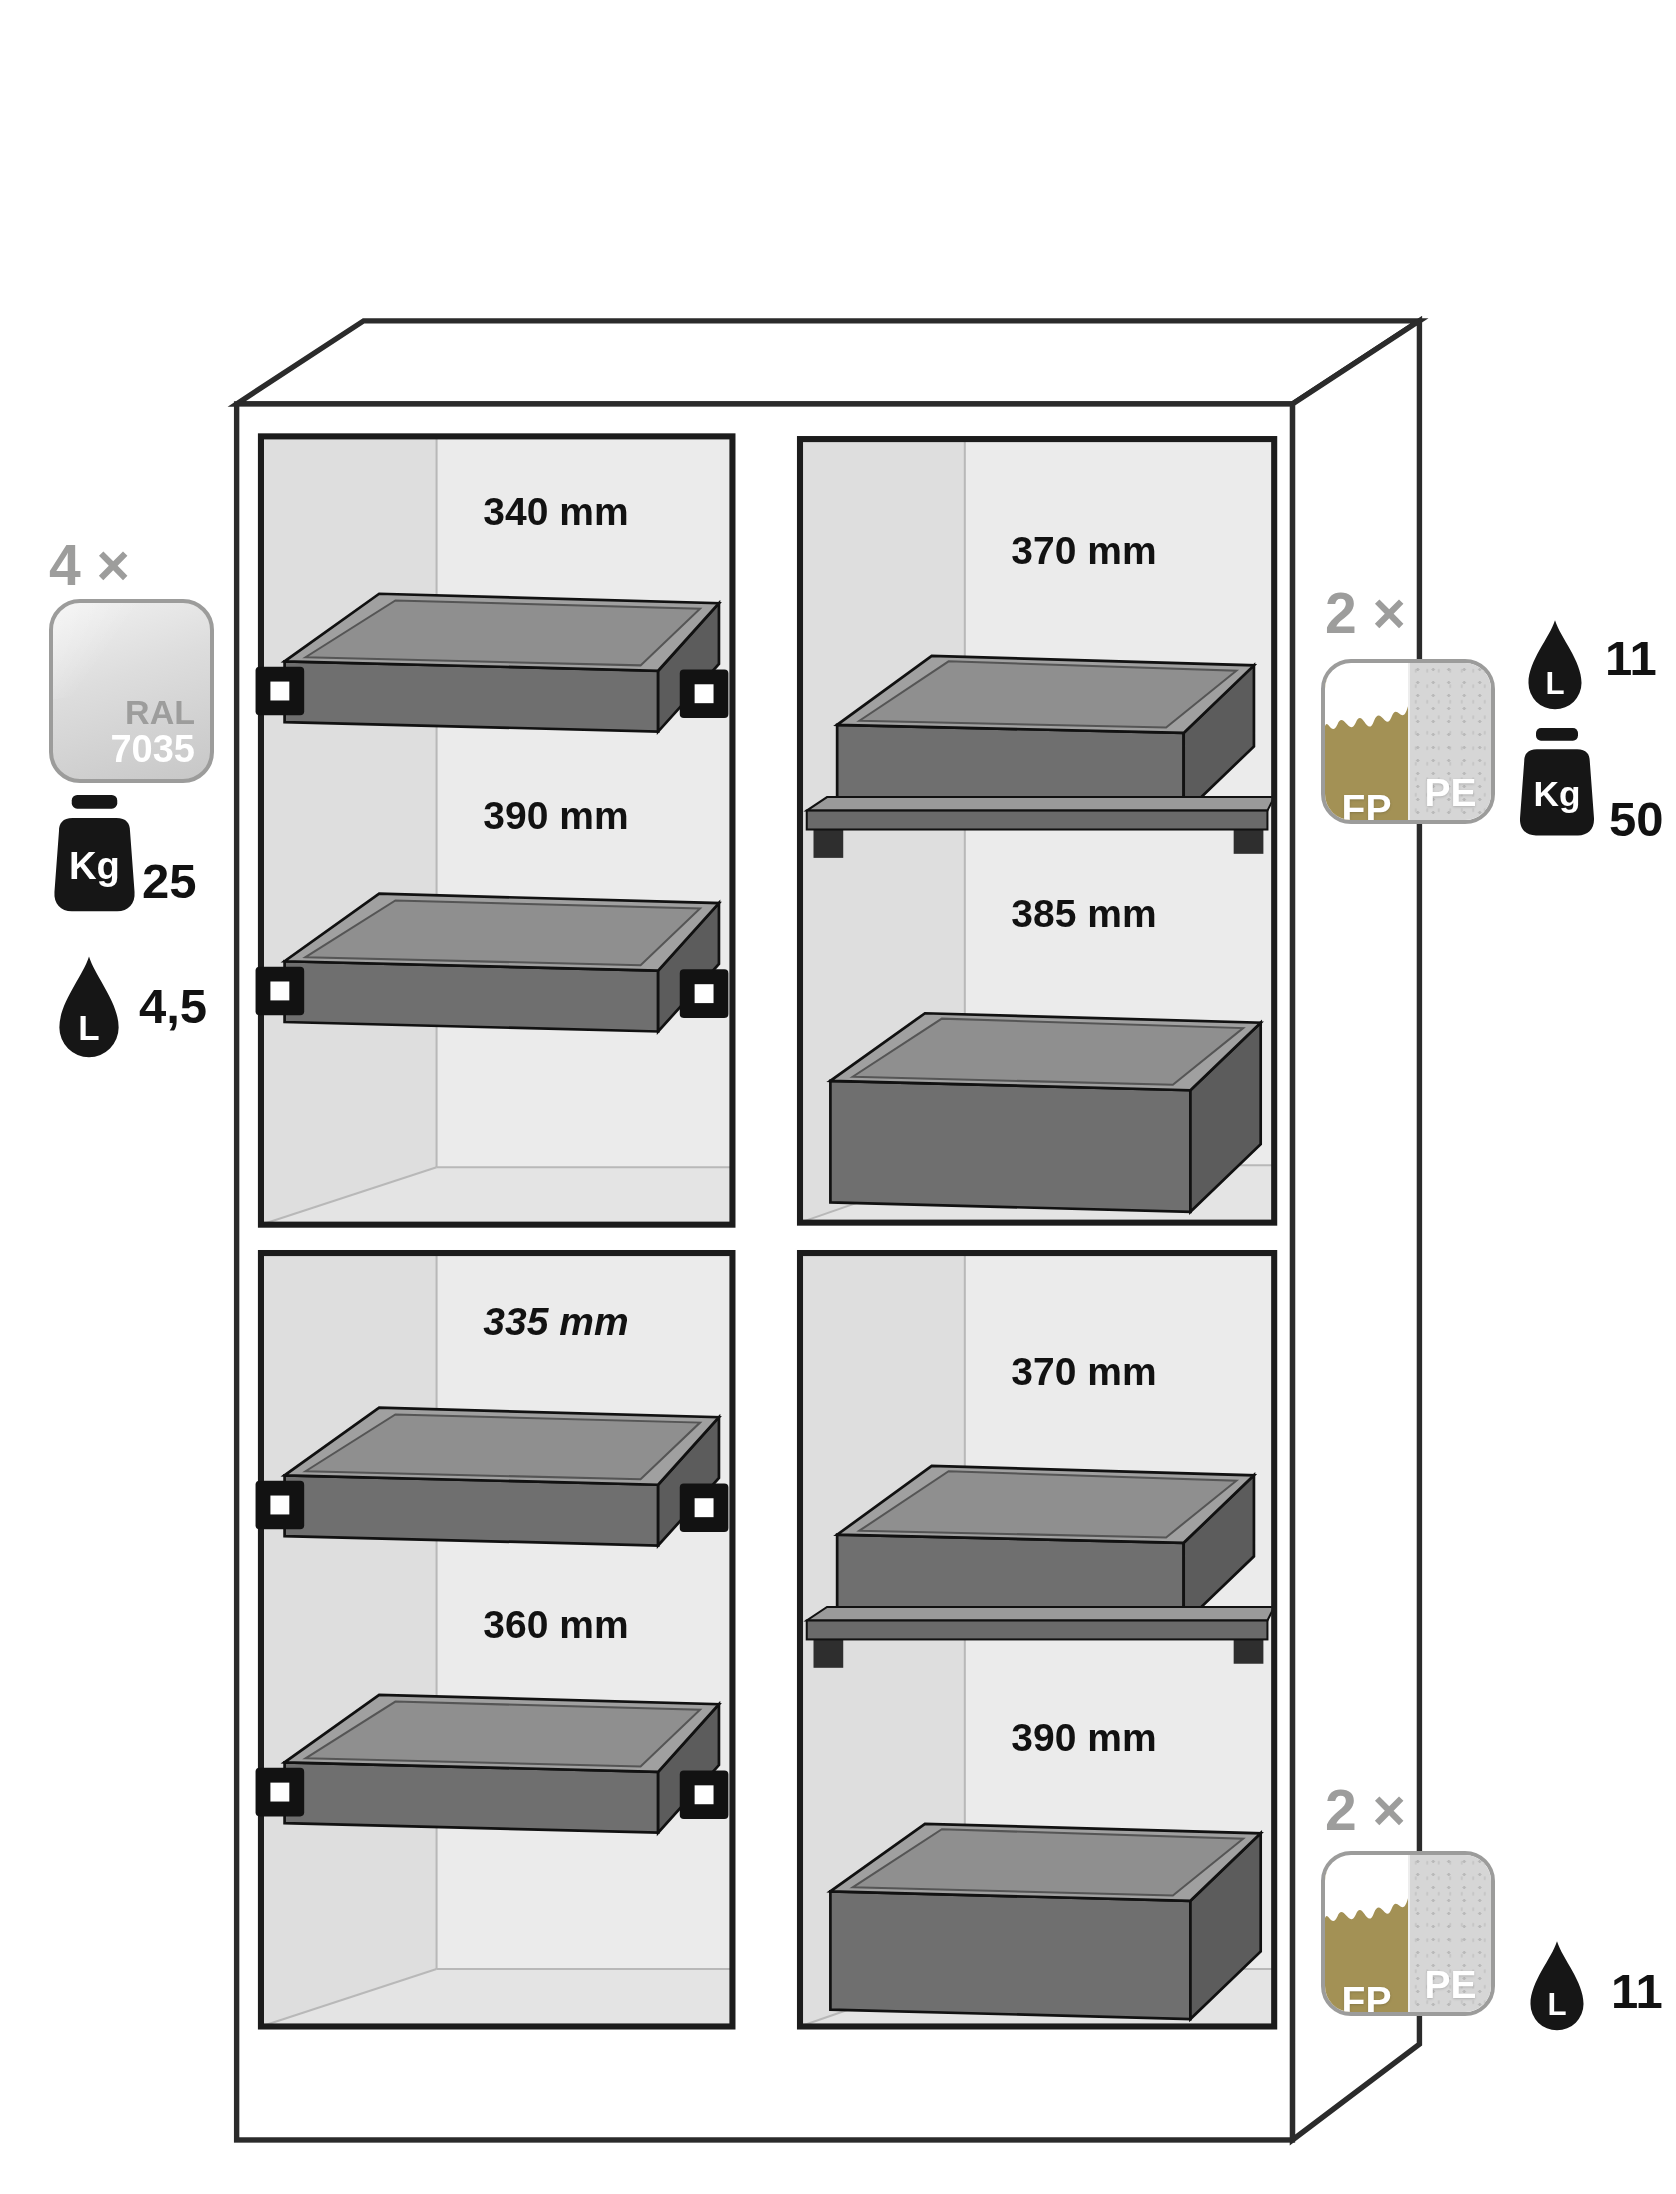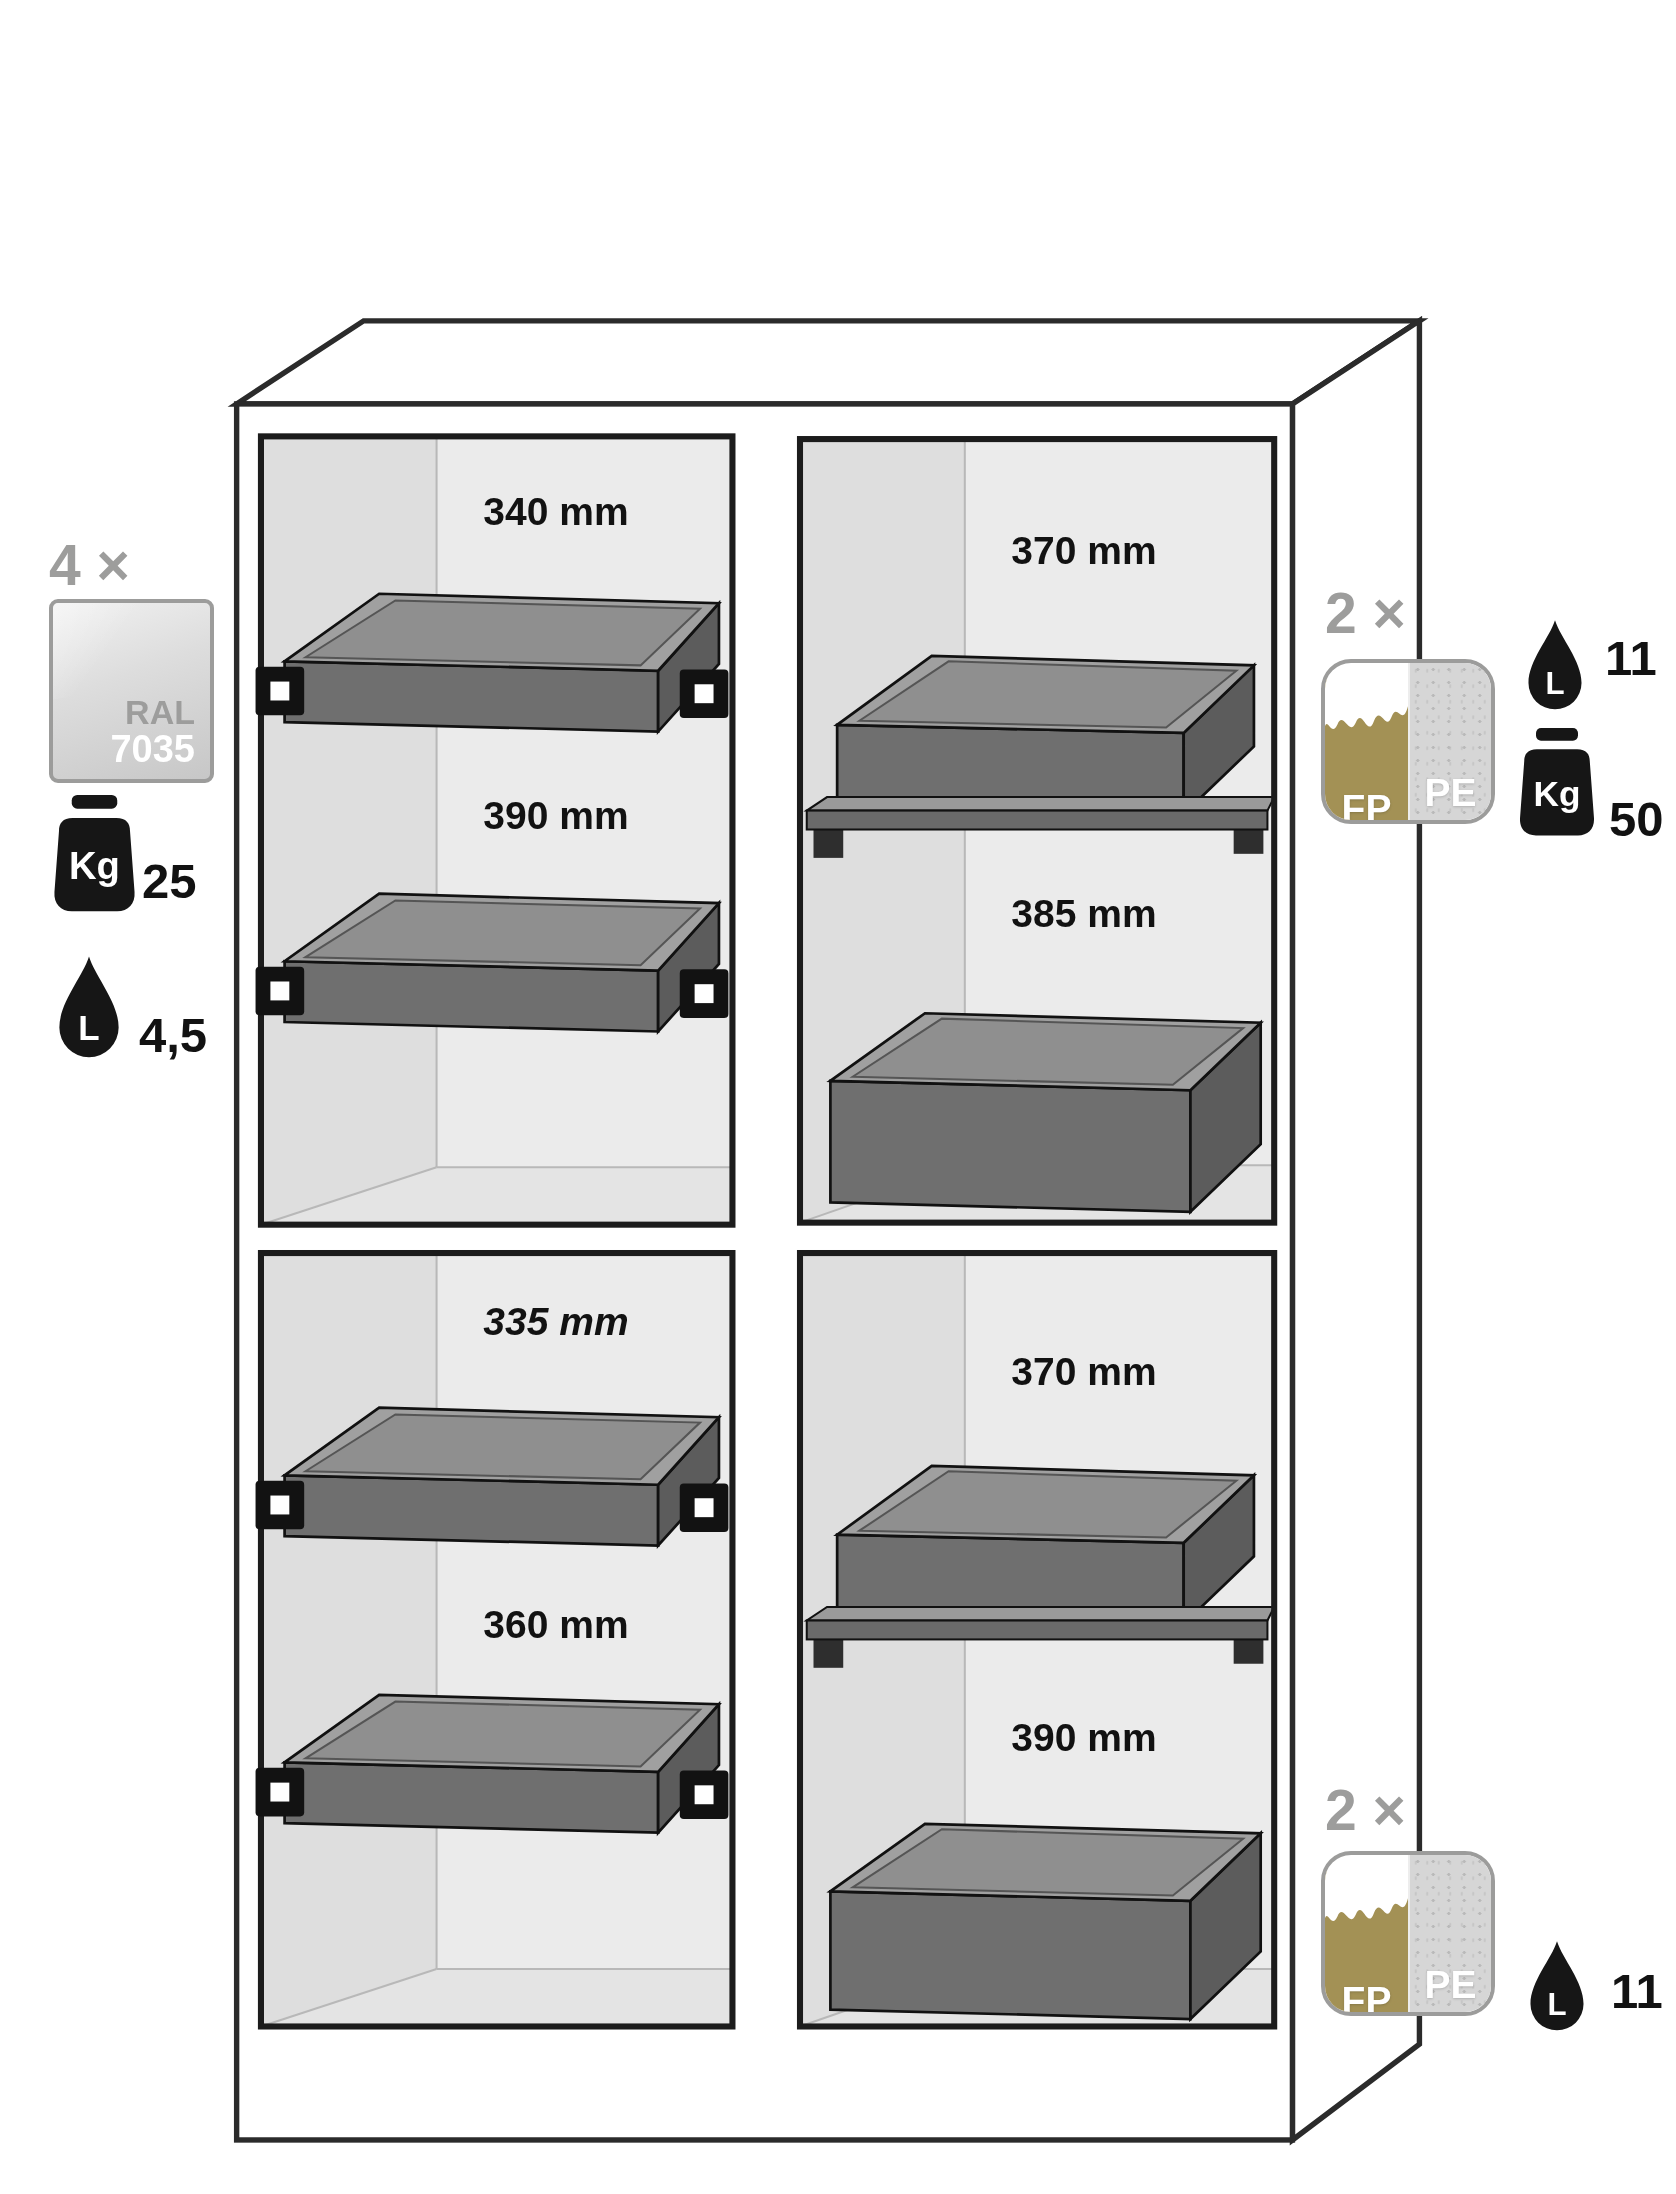--- a/index.html
+++ b/index.html
@@ -216,21 +216,21 @@
   <div class="dim-label" style="left:1084px; top:529px;">370 mm</div>
   <div class="dim-label" style="left:1084px; top:892px;">385 mm</div>
   <div class="dim-label" style="left:556px;  top:1300px;font-style:italic;">335 mm</div>
   <div class="dim-label" style="left:556px;  top:1603px;">360 mm</div>
   <div class="dim-label" style="left:1084px; top:1350px;">370 mm</div>
   <div class="dim-label" style="left:1084px; top:1716px;">390 mm</div>
 
   <div>
     <div class="qty" style="left:49px; top:532px;">4 ×</div>
 
-    <div class="ral-swatch" style="left:49px; top:599px;border-radius:9px;">
+    <div class="ral-swatch" style="left:49px; top:599px;">
       <div class="ral-text">
         <div class="ral-name">RAL</div>
         <div class="ral-code">7035</div>
       </div>
     </div>
 
     <div class="icon-box" style="left:49px; top:795px; width:91px; height:119px;">
       <svg viewBox="0 0 100 130" preserveAspectRatio="none">
         <rect x="25" y="0" width="50" height="15" rx="6" fill="#161616"></rect>
         <path d="M26,25 L74,25 C85,25 89,31 89,39 L94,106 C95,119 87,127 75,127 L25,127 C13,127 5,119 6,106 L11,39 C11,31 15,25 26,25 Z" fill="#161616"></path>
@@ -238,21 +238,21 @@
       </svg>
     </div>
     <div class="value-text" style="left:142px; top:853px;text-align:center;">25</div>
 
     <div class="icon-box" style="left:51px; top:955px; width:76px; height:103px;">
       <svg viewBox="0 0 100 135" preserveAspectRatio="none">
         <path d="M50,2 C58,28 89,62 89,95 A39,39 0 1,1 11,95 C11,62 42,28 50,2 Z" fill="#161616"></path>
         <text x="50" y="112" text-anchor="middle" font-size="46" font-weight="bold" fill="#ffffff">L</text>
       </svg>
     </div>
-    <div class="value-text" style="left:139px; top:978px;margin-top:29px;">4,5</div>
+    <div class="value-text" style="left:139px; top:978px;">4,5</div>
   </div>
 
   <div>
     <div class="qty" style="left:1325px; top:580px;">2 ×</div>
 
     <div class="fppe" style="left:1321px; top:659px;">
       <div class="half fp">
         <svg class="drip" viewBox="0 0 100 100" preserveAspectRatio="none">
           <path d="M0,0 H100 V30 C93,54 87,24 80,42 C73,58 67,28 59,46 C51,66 45,30 37,48 C29,64 22,34 15,50 C8,64 3,42 0,52 Z" fill="#ffffff"></path>
         </svg>

